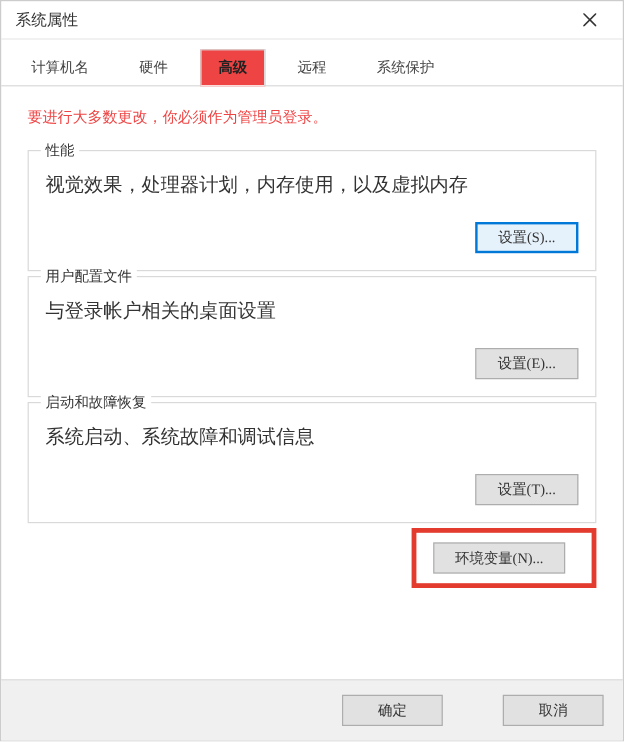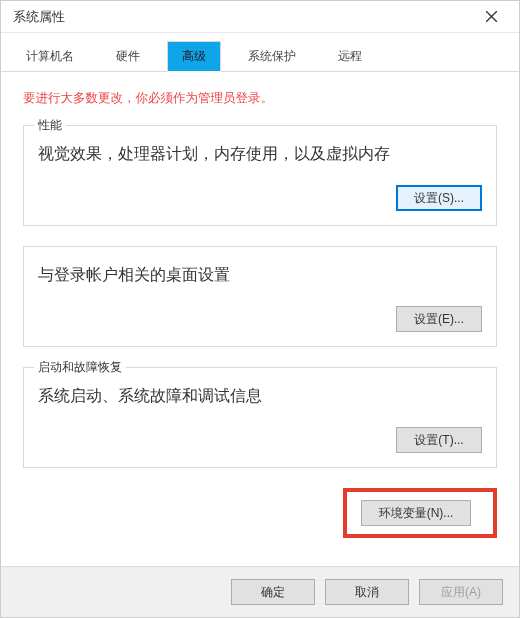--- a/index.html
+++ b/index.html
@@ -53,38 +53,39 @@
       font-size: 12px;
       color: #444;
       border: 1px solid transparent;
       border-bottom: none;
       cursor: pointer;
       position: relative;
     }
     .tab.active {
       border: 1px solid #d9d9d9;
       border-bottom: 1px solid #fff;
-      background: #0ea5e9;
+      background: #ef4444;
       margin-bottom: -1px;
       color: #222;
+      font-weight: bold;
     }
     .content {
       flex: 1;
       padding: 18px 22px 10px 22px;
       overflow: auto;
     }
     .intro {
       font-size: 12.5px;
       color: #ef4444;
       margin-bottom: 18px;
     }
     .group {
       border: 1px solid #d9d9d9;
       padding: 18px 14px 14px 14px;
-      margin-bottom: 20px;
+      margin-bottom: 4px;
       position: relative;
     }
     .group-title {
       position: absolute;
       top: -9px;
       left: 10px;
       background: #fff;
       padding: 0 4px;
       font-size: 12px;
       color: #333;
@@ -103,21 +104,21 @@
       height: 26px;
       padding: 0 14px;
       border: 1px solid #adadad;
       background: #e1e1e1;
       font-size: 12px;
       color: #333;
       cursor: pointer;
       display: inline-flex;
       align-items: center;
       justify-content: center;
-      font-family: Liberation Sans, sans-serif;
+      font-family: Liberation Serif, serif;
     }
     .btn-highlighted {
       border: 2px solid #0078d7;
       background: #e5f1fb;
     }
     .env-row {
       display: flex;
       justify-content: flex-end;
       margin-top: 4px;
       margin-bottom: 10px;
@@ -134,20 +135,21 @@
       border-top: 1px solid #dcdcdc;
       padding: 12px 16px;
       display: flex;
       justify-content: flex-end;
       gap: 10px;
       background: #f0f0f0;
     }
     .footer .btn {
       min-width: 84px;
       height: 26px;
+      margin-left: 40px;
     }
     .footer .btn.disabled {
       color: #a0a0a0;
       cursor: default;
     }
   </style>
 </head>
 <body>
 
 <div class="window">
@@ -159,37 +161,38 @@
         <line x1="0" y1="0" x2="10" y2="10" stroke="#333" stroke-width="1.2"></line>
         <line x1="10" y1="0" x2="0" y2="10" stroke="#333" stroke-width="1.2"></line>
       </svg>
     </div>
   </div>
 
   <div class="tabs">
     <div class="tab">计算机名</div>
     <div class="tab">硬件</div>
     <div class="tab active">高级</div>
+    <div class="tab">远程</div>
     <div class="tab">系统保护</div>
-    <div class="tab">远程</div>
   </div>
 
   <div class="content">
 
     <div class="intro">要进行大多数更改，你必须作为管理员登录。</div>
 
     <div class="group">
       <div class="group-title">性能</div>
       <div class="group-desc">视觉效果，处理器计划，内存使用，以及虚拟内存</div>
       <div class="btn-row">
         <button class="btn btn-highlighted">设置(S)...</button>
       </div>
     </div>
 
     <div class="group">
+      <div class="group-title">用户配置文件</div>
       <div class="group-desc">与登录帐户相关的桌面设置</div>
       <div class="btn-row">
         <button class="btn">设置(E)...</button>
       </div>
     </div>
 
     <div class="group">
       <div class="group-title">启动和故障恢复</div>
       <div class="group-desc">系统启动、系统故障和调试信息</div>
       <div class="btn-row">
@@ -201,16 +204,15 @@
       <div class="env-highlight-box">
         <button class="btn">环境变量(N)...</button>
       </div>
     </div>
 
   </div>
 
   <div class="footer">
     <button class="btn">确定</button>
     <button class="btn">取消</button>
-    <button class="btn disabled">应用(A)</button>
   </div>
 
 </div>
 
 </body></html>

